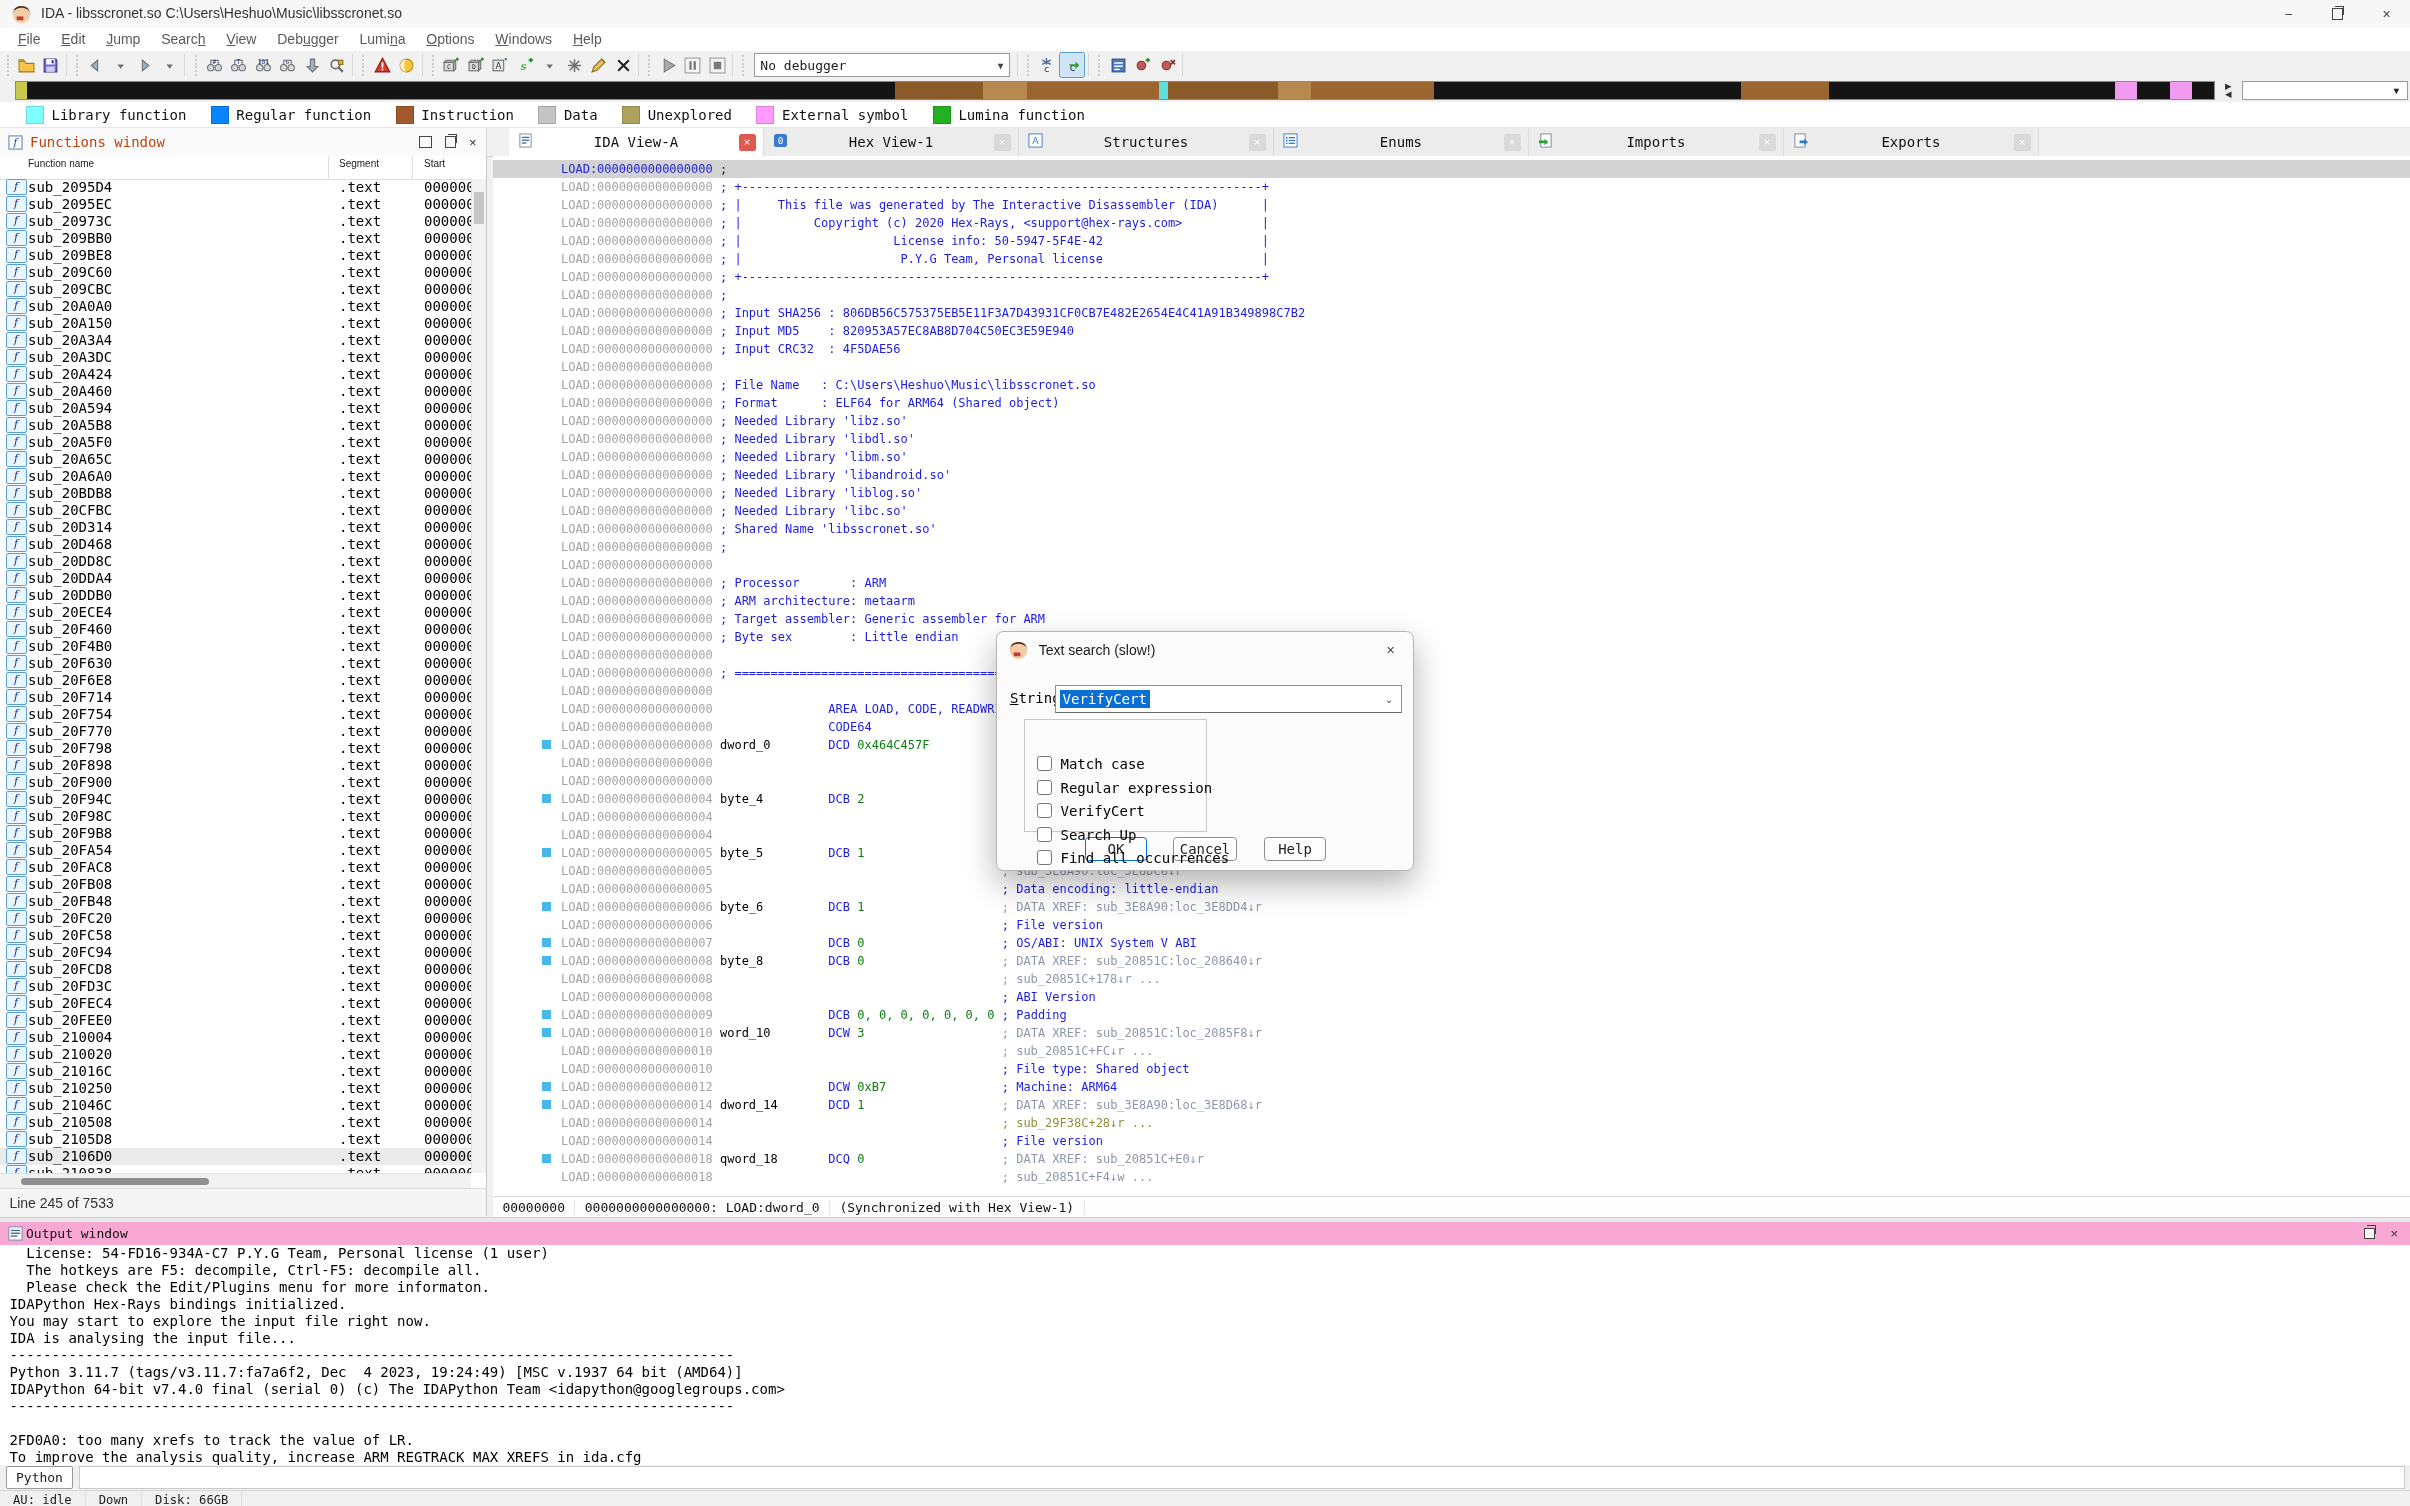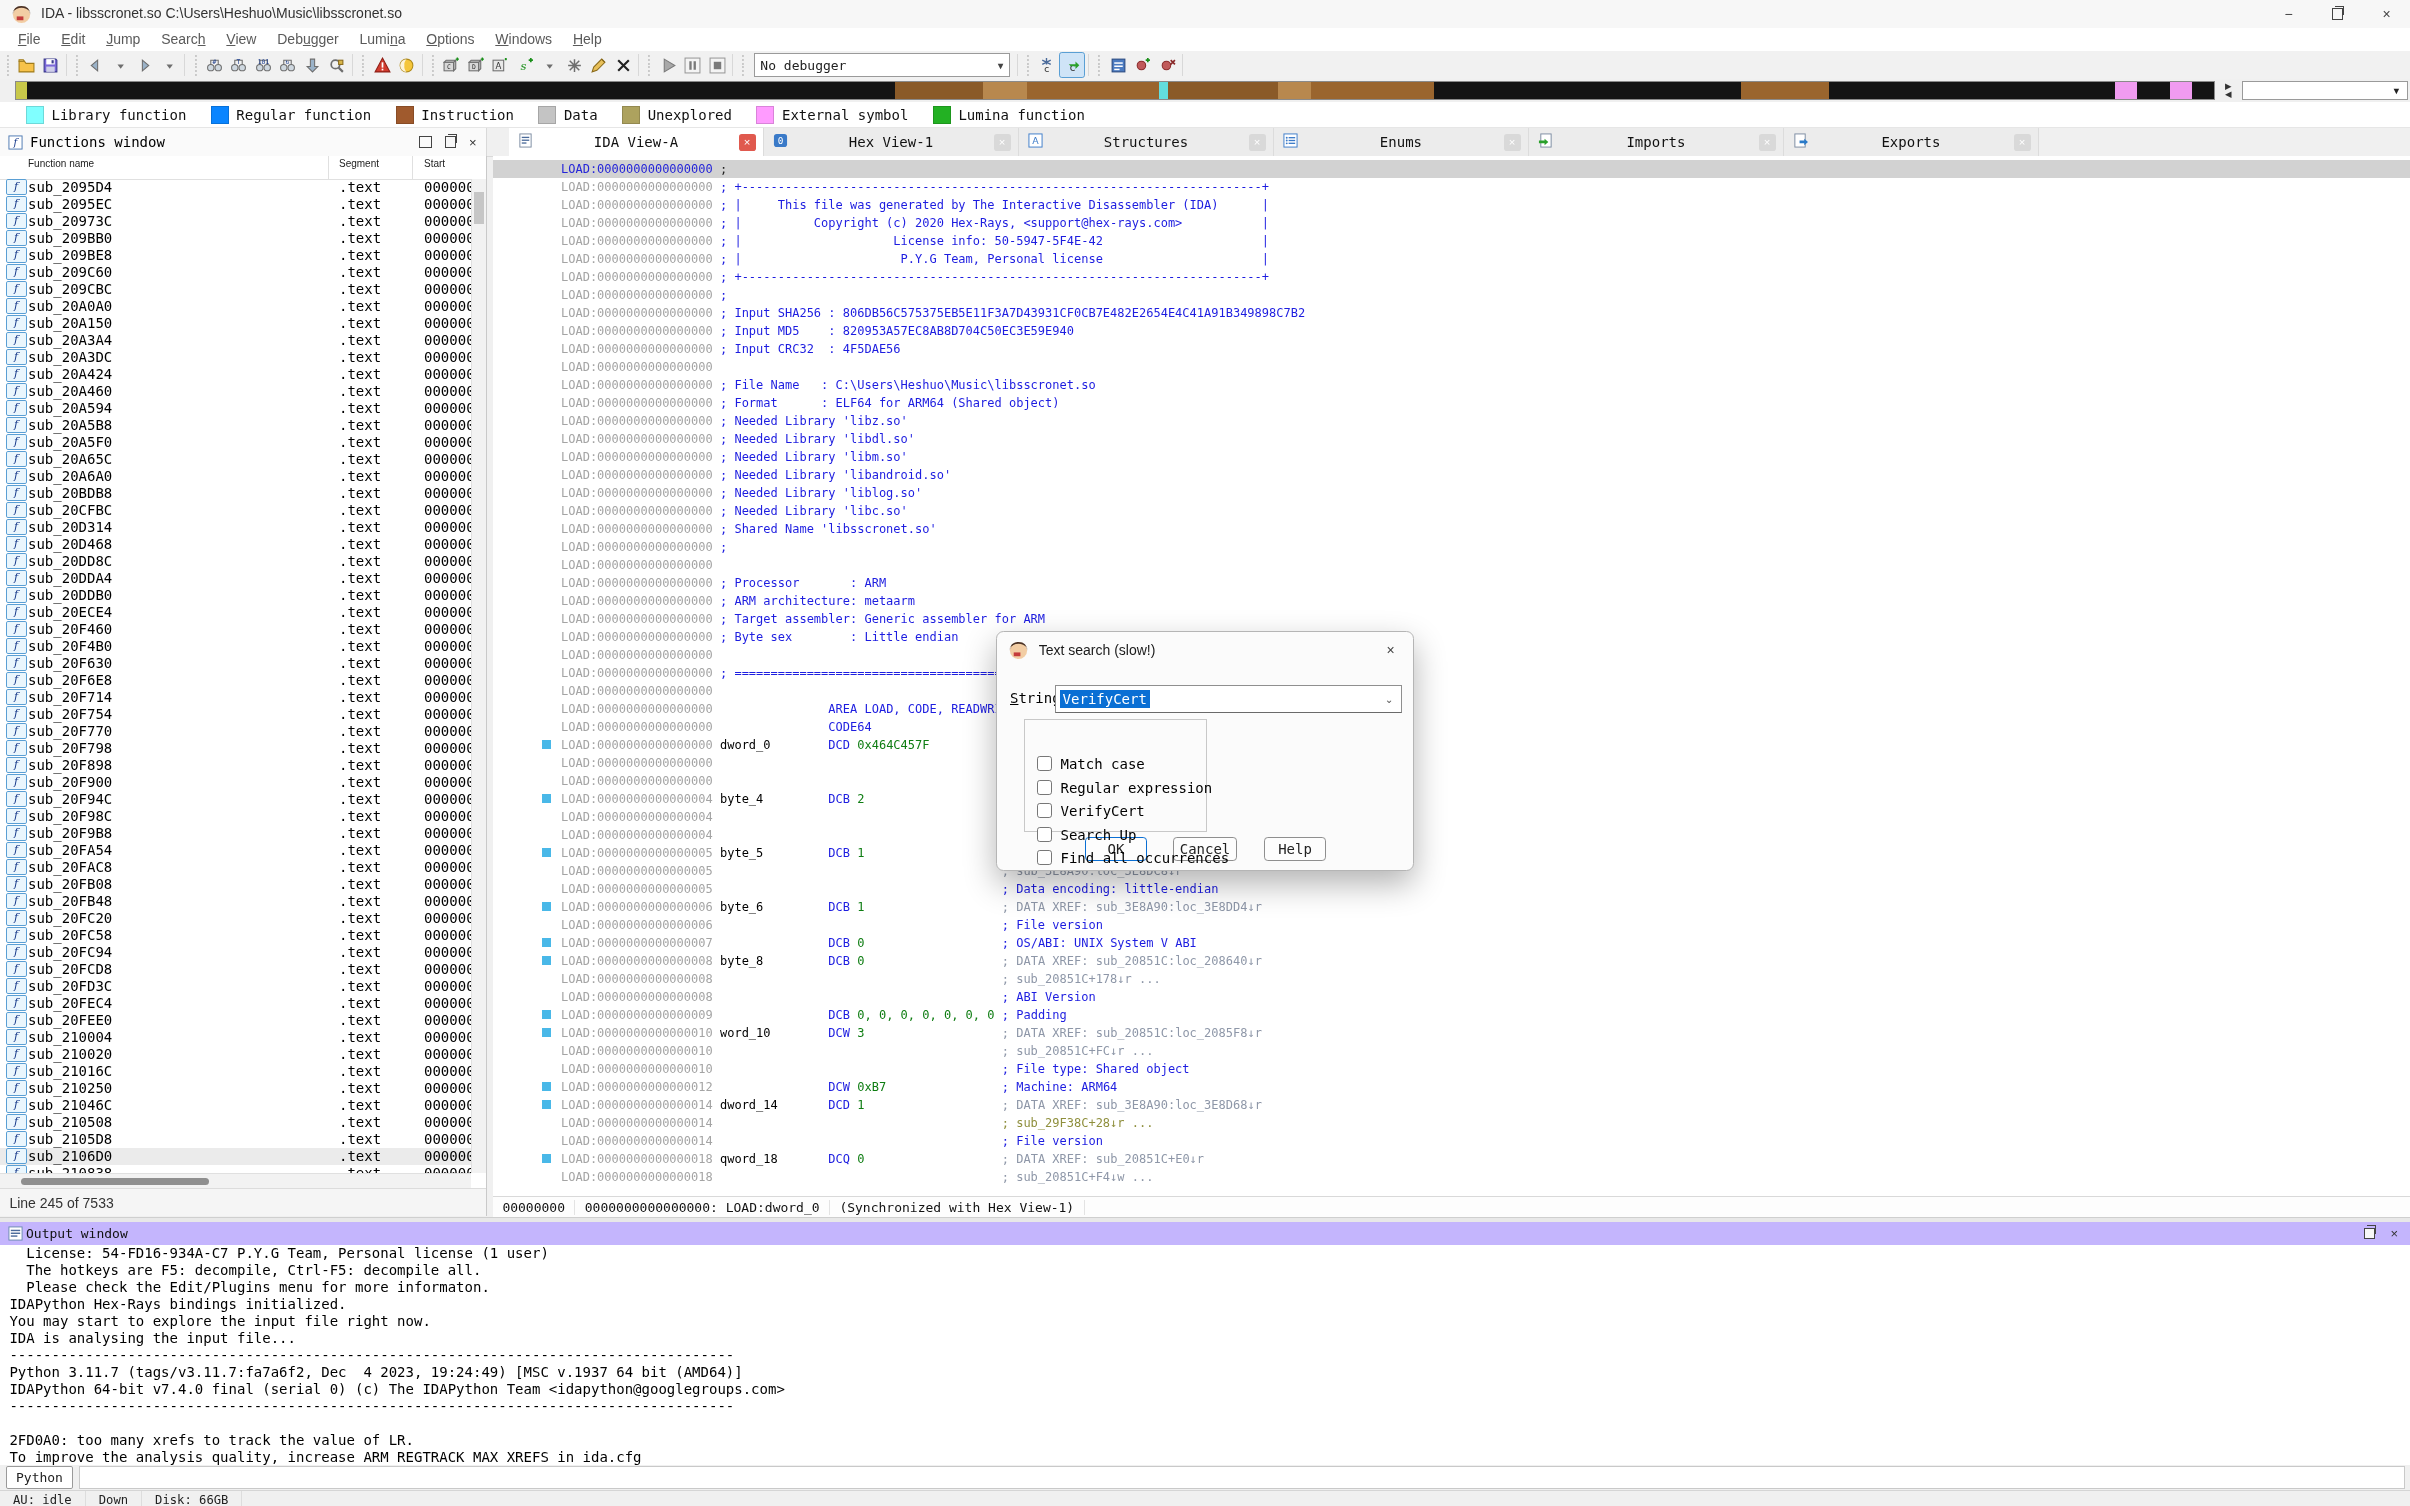--- a/index.html
+++ b/index.html
@@ -37,21 +37,21 @@
   #band-combo .chev{font-size:9.4px;color:#222;}
   
   #legend{left:0;top:102px;width:2411px;height:26px;background:#fff;border-bottom:0.9px solid #e6e6e6;display:flex;align-items:center;padding-left:26px;box-sizing:border-box;
           font-family:"DejaVu Sans Mono",monospace;font-size:14px;color:#111;}
   .lg-item{display:flex;align-items:center;margin-right:24.5px;}
   .lg-sw{width:16px;height:16px;margin-right:7.5px;border:0.9px solid rgba(0,0,0,.15);}
   
   #tabrow{left:0;top:128px;width:2411px;height:28px;background:#f0f0f0;border-bottom:0.9px solid #d9d9d9;}
   #fn-header{left:0;top:0;width:486px;height:28px;background:#fafafa;border-right:0.9px solid #d9d9d9;display:flex;align-items:center;}
   #fn-header .ticon{margin:0 7.5px 0 7.5px;}
-  #fn-header .ttl{font-family:"DejaVu Sans Mono",monospace;font-size:14px;color:#000000;}
+  #fn-header .ttl{font-family:"DejaVu Sans Mono",monospace;font-size:14px;color:#c2410c;}
   .fn-btns{position:absolute;right:9.4px;top:0;height:28px;display:flex;align-items:center;gap:13px;color:#333;}
   #tabs{left:493px;top:0;height:28px;display:flex;padding-left:16px;}
   .tab{width:254px;height:28px;display:flex;align-items:center;border-right:0.9px solid #dcdcdc;background:#ececec;position:relative;}
   .tab.active{background:#ffffff;}
   .tab .ticon{margin-left:9.4px;}
   .tab .tlabel{flex:1;text-align:center;font-family:"DejaVu Sans Mono",monospace;font-size:14px;color:#111;}
   .tab .tclose{width:17px;height:17px;margin-right:7.5px;border-radius:2.8px;background:#d9d9d9;color:#fff;font-size:11.3px;line-height:17px;text-align:center;}
   .tab.active .tclose{background:#e0594e;}
   
   #functions{left:0;top:156px;width:486px;height:1060px;background:#fff;border-right:0.9px solid #c9c9c9;overflow:hidden;}
@@ -77,21 +77,21 @@
   .dline.sel{background:#d2d2d2;}
   .ddot{position:absolute;left:49px;top:4.7px;width:8.5px;height:8.5px;background:#49b8e8;}
   .t-a{color:#a4a4a4;} .dline.sel .t-a{color:#2525d8;}
   .t-c{color:#1d1de0;} .t-g{color:#8e97a8;} .t-o{color:#8f8f3d;}
   .t-n{color:#000;} .t-m{color:#1d1de0;} .t-v{color:#0e7d12;} .t-p{color:#222;}
   #dstatus{left:493px;top:1196px;width:1917px;height:21px;background:#fdfdfd;border-top:0.9px solid #d9d9d9;display:flex;align-items:center;
            font-family:"DejaVu Sans Mono",monospace;font-size:13px;color:#111;}
   #dstatus .cell{padding:0 9.4px;border-right:0.9px solid #e3e3e3;white-space:pre;}
   
   #splitter{left:0;top:1217px;width:2411px;height:5.6px;background:#e8e8e8;border-top:0.9px solid #cfcfcf;border-bottom:0.9px solid #cfcfcf;}
-  #out-title{left:0;top:1222px;width:2411px;height:22.6px;background:#c4b5fd;border-bottom:0.9px solid #dedede;display:flex;align-items:center;}
+  #out-title{left:0;top:1222px;width:2411px;height:22.6px;background:#f9a8d4;border-bottom:0.9px solid #dedede;display:flex;align-items:center;}
   #out-title .ttl{font-family:"DejaVu Sans Mono",monospace;font-size:13px;color:#111;margin-left:26px;}
   #out-btns{position:absolute;right:13px;top:0;height:22.6px;display:flex;align-items:center;gap:15px;color:#333;}
   #output{left:0;top:1245px;width:2411px;height:220px;background:#fff;overflow:hidden;padding-left:9.4px;box-sizing:border-box;}
   .oline{height:17px;font-family:"DejaVu Sans Mono",monospace;font-size:14px;line-height:17px;white-space:pre;color:#000;}
   
   #pyrow{left:0;top:1465px;width:2411px;height:24.5px;background:#f0f0f0;display:flex;align-items:flex-start;}
   #pytab{margin-left:5.6px;margin-top:0.9px;height:21px;padding:0 9.4px;background:#fff;border:0.9px solid #9a9a9a;border-radius:1.9px;
          font-family:"DejaVu Sans Mono",monospace;font-size:13px;line-height:21px;}
   #pyinput{flex:1;height:21px;margin:0.9px 5.6px 0 5.6px;background:#fff;border:0.9px solid #c9c9c9;}
   #statusbar{left:0;top:1490px;width:2411px;height:17px;background:#f0f0f0;border-top:0.9px solid #d5d5d5;display:flex;align-items:center;

